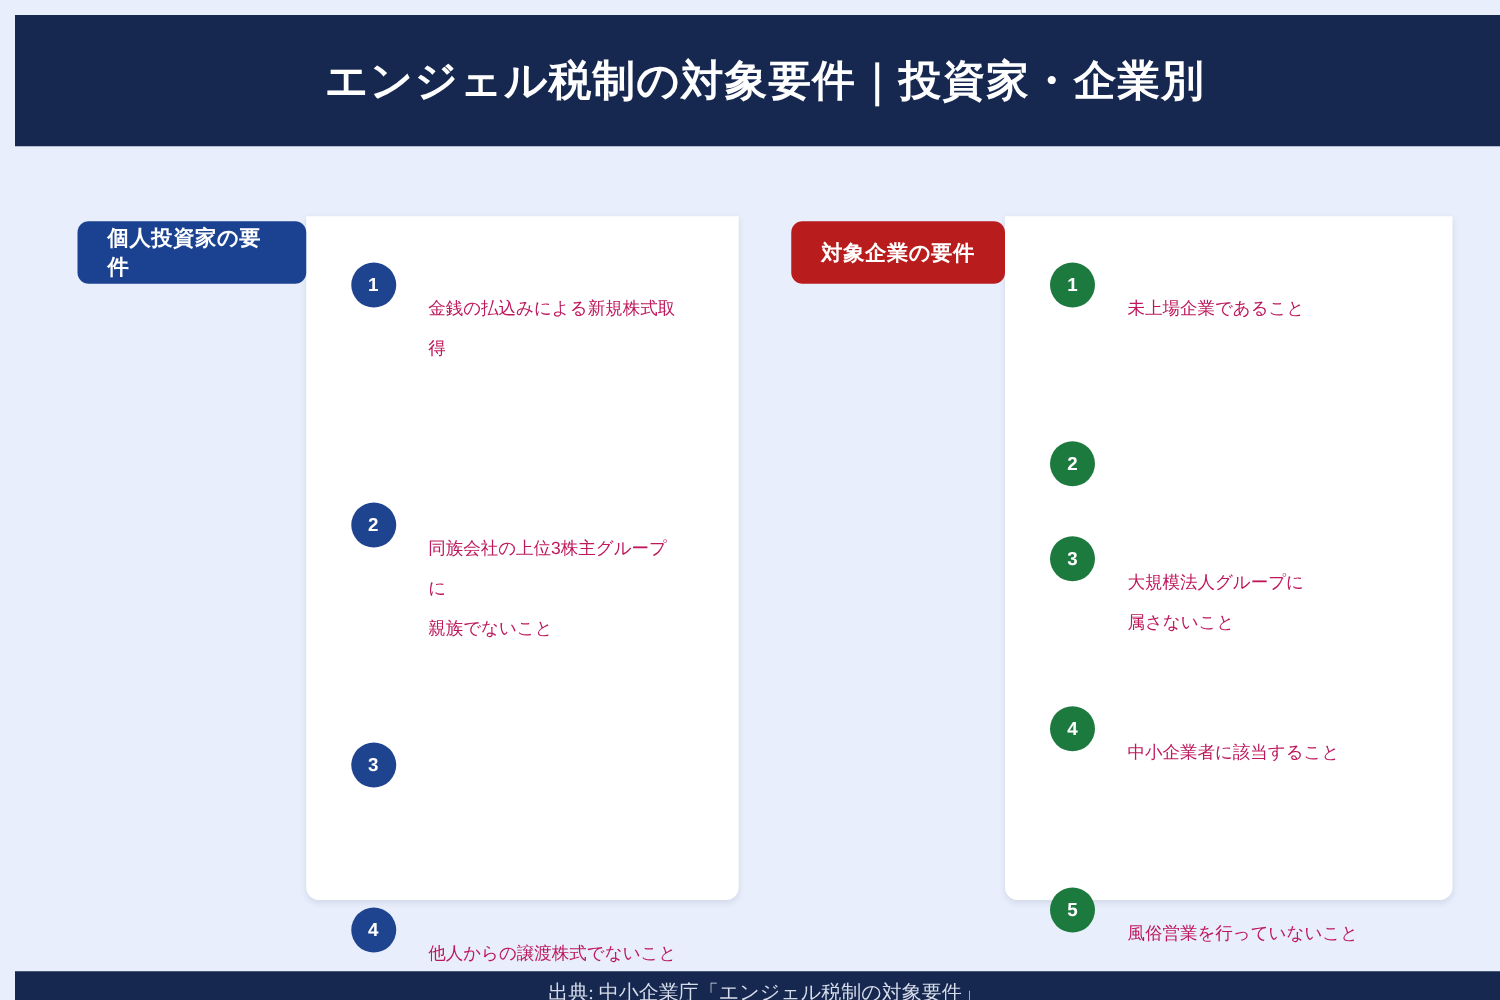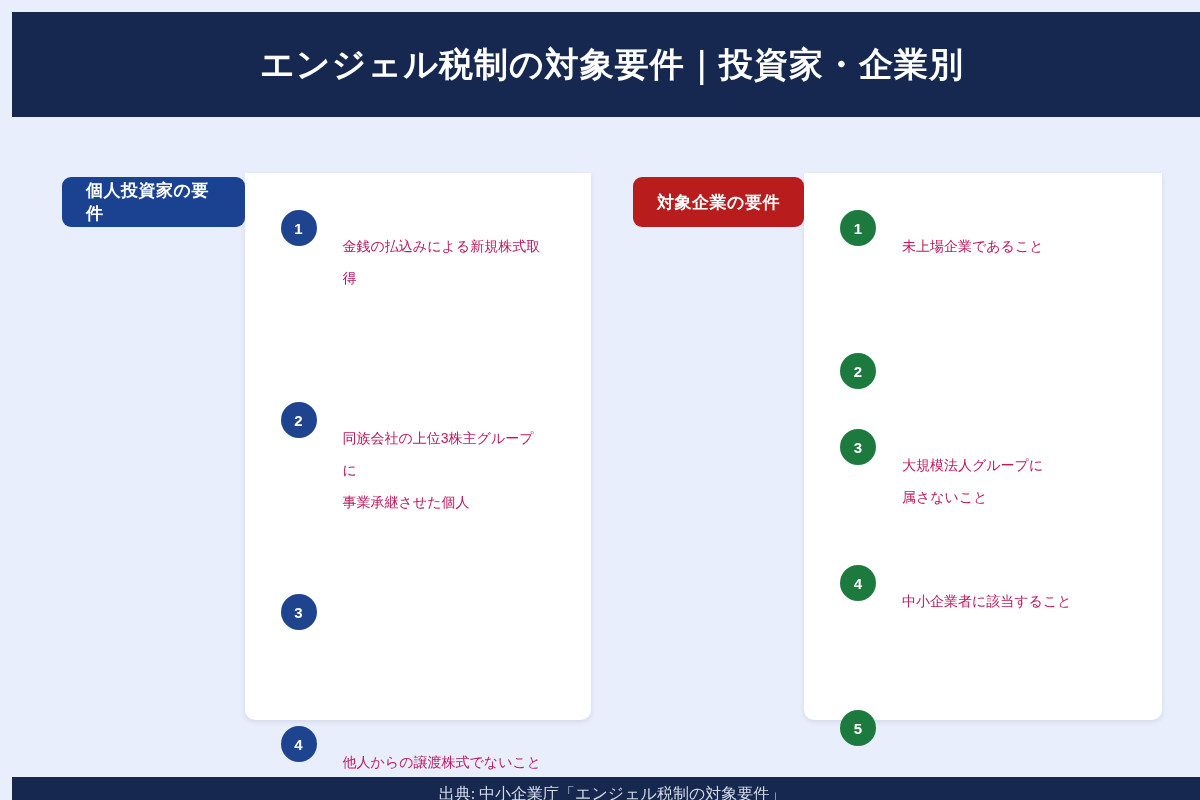--- a/index.html
+++ b/index.html
@@ -143,21 +143,21 @@
     <div class="card-body">
 
       <div class="item" style="margin-bottom:80px;">
         <div class="badge blue">1</div>
         <div class="item-text">金銭の払込みによる新規株式取得</div>
       </div>
 
       <div class="item" style="margin-bottom:48px;">
         <div class="badge blue">2</div>
         <div class="item-text">同族会社の上位3株主グループに
-事業承継させた個人</div>
+親族でないこと</div>
       </div>
 
       <div class="item" style="margin-bottom:80px;">
         <div class="badge blue">3</div>
       </div>
 
       <div class="item">
         <div class="badge blue">4</div>
         <div class="item-text">他人からの譲渡株式でないこと</div>
       </div>
@@ -186,20 +186,21 @@
 属さないこと</div>
       </div>
 
       <div class="item" style="margin-bottom:65px;">
         <div class="badge green">4</div>
         <div class="item-text">中小企業者に該当すること</div>
       </div>
 
       <div class="item">
         <div class="badge green">5</div>
+        <div class="item-text">風俗営業を行っていないこと</div>
       </div>
 
     </div>
   </div>
 
 </div>
 
 <div class="footer-band">
   <span>出典: 中小企業庁「エンジェル税制の対象要件」</span>
 </div>

